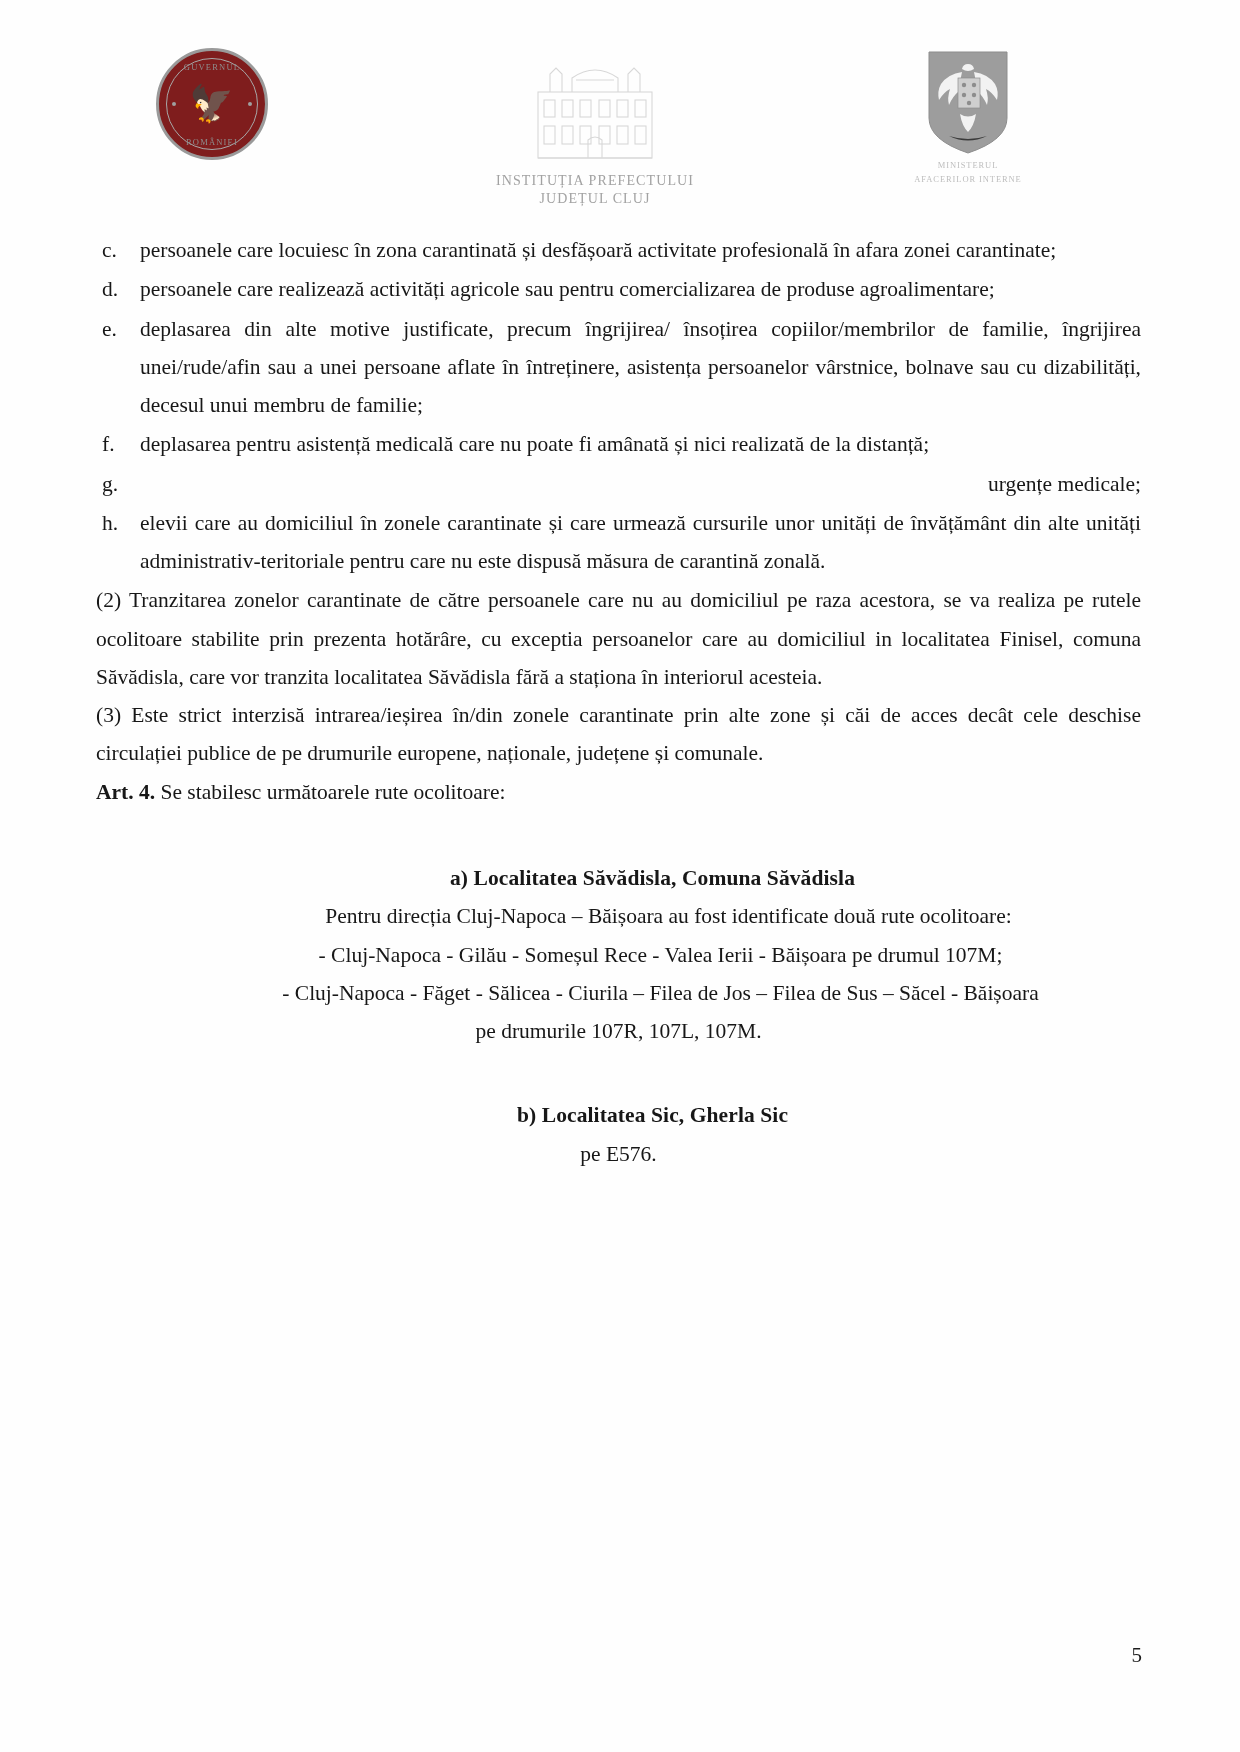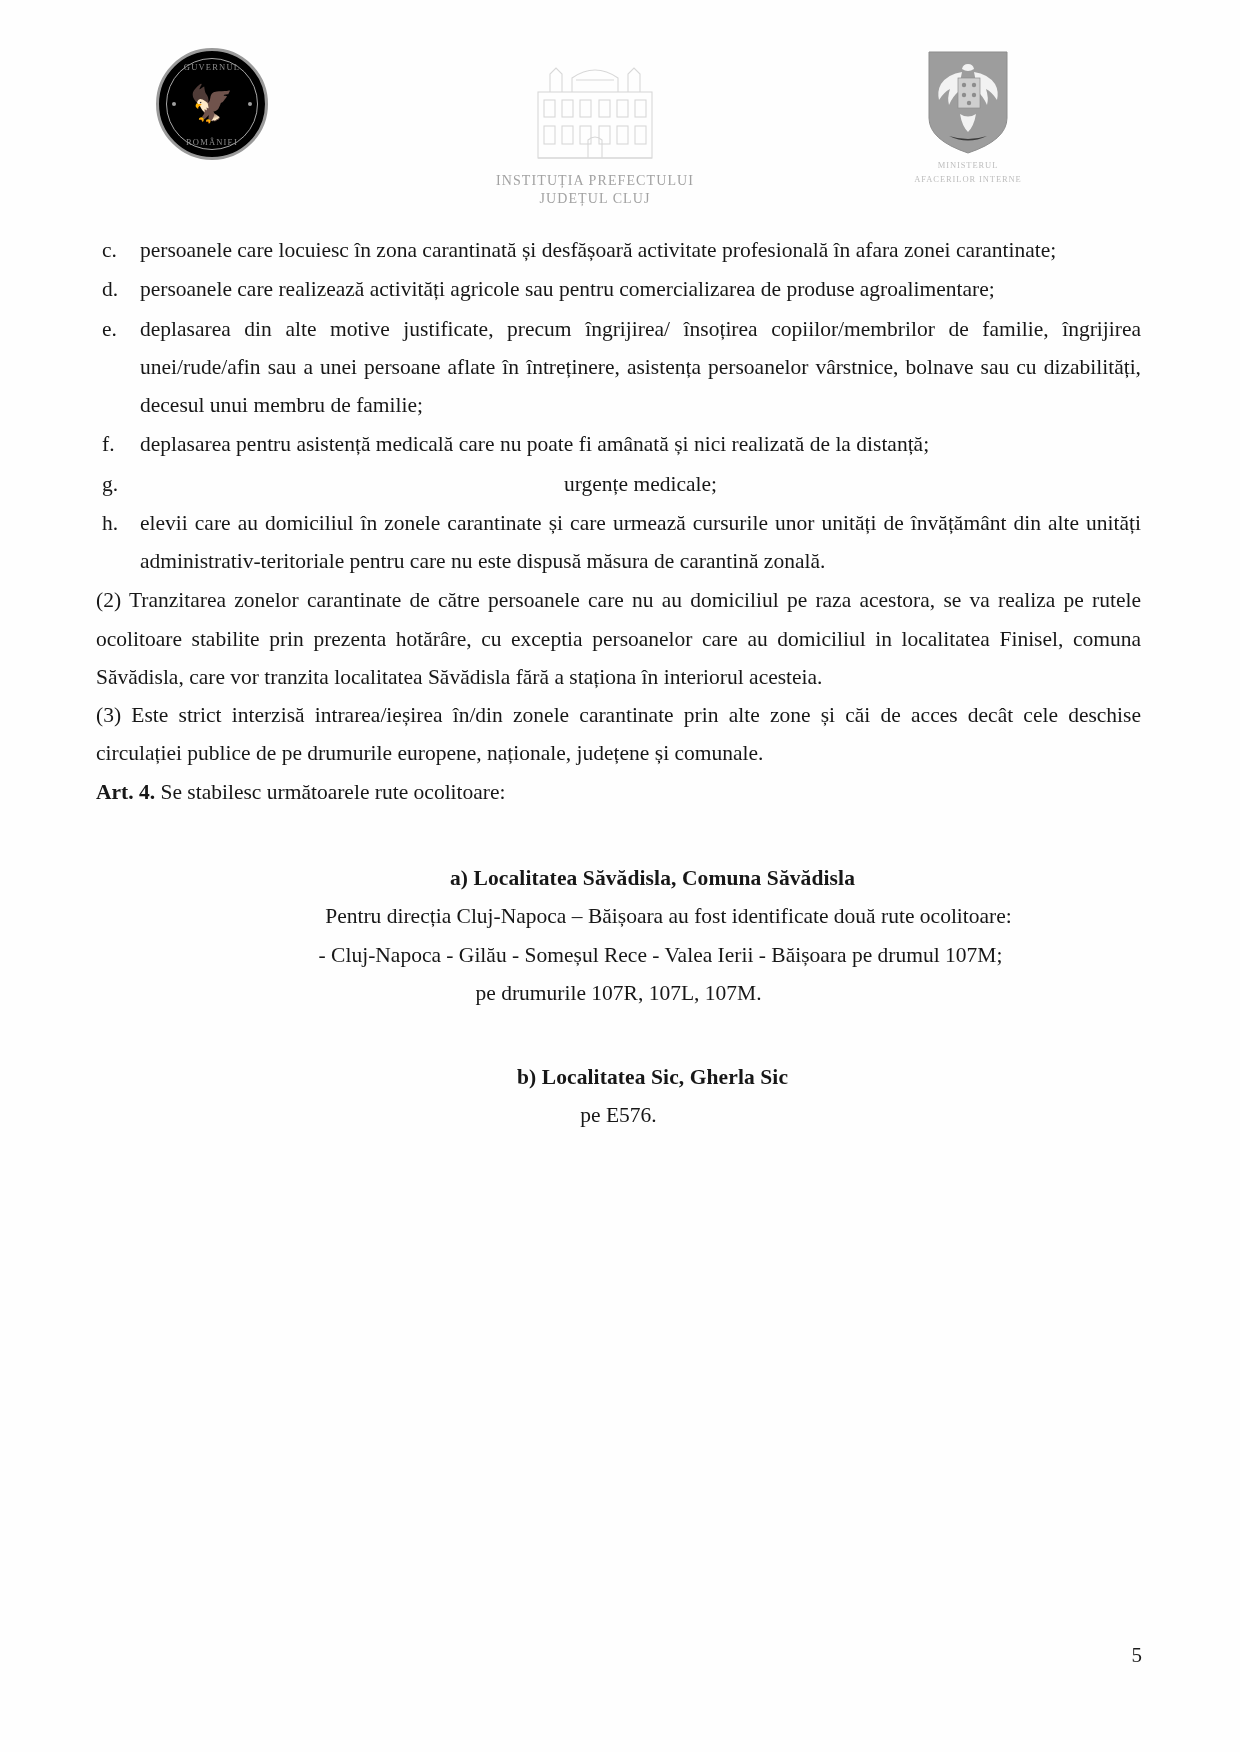--- a/index.html
+++ b/index.html
@@ -38,21 +38,21 @@
   .logo-mai     { left: 838px; top: 48px;  width: 260px; }
 
   .seal {
     width: 112px;
     height: 112px;
     margin: 0 auto;
     border-radius: 50%;
     border: 3px solid #9a9a9a;
     position: relative;
     box-sizing: border-box;
-    background: #000000;
+    background: #7f1d1d;
     display: block;
   }
   .seal .seal-ring {
     position: absolute;
     left: 7px; top: 7px; right: 7px; bottom: 7px;
     border-radius: 50%;
     border: 1.5px solid #a8a8a8;
   }
   .seal .seal-txt-top,
   .seal .seal-txt-bot {
@@ -141,21 +141,21 @@
     flex: 0 0 44px;
     text-align: left;
     padding-left: 6px;
     box-sizing: border-box;
   }
   .lettered-item .body {
     flex: 1 1 auto;
     text-align: justify;
     text-justify: inter-word;
   }
-  .lettered-item .body.nojust { text-align: center; }
+  .lettered-item .body.nojust { text-align: right; }
 
   p.para {
     margin: 0 0 0 0;
     text-align: justify;
     text-justify: inter-word;
   }
   p.para.left { text-align: left; }
 
   .art-head { margin-top: 42px; }
   .art-label { font-weight: bold; margin-top: 48px; }
@@ -285,20 +285,21 @@
     <p class="para"><span>(2)</span> <span>Tranzitarea zonelor carantinate de către persoanele care nu au domiciliul pe raza acestora, se va realiza pe rutele ocolitoare stabilite prin prezenta hotărâre, cu exceptia persoanelor care au domiciliul in localitatea Finisel, comuna Săvădisla, care vor tranzita localitatea Săvădisla fără a staționa în interiorul acesteia.</span></p>
 
     <p class="para"><span>(3)</span> <span>Este strict interzisă intrarea/ieșirea în/din zonele carantinate prin alte zone și căi de acces decât cele deschise circulației publice de pe drumurile europene, naționale, județene și comunale.</span></p>
 
     <p class="para left art-head"><span class="art-label">Art. 4.</span> <span>Se stabilesc următoarele rute ocolitoare:</span></p>
 
     <div class="route-group">
       <div class="route-title">a)  Localitatea Săvădisla,  Comuna Săvădisla</div>
       <div class="route-intro">Pentru direcția Cluj-Napoca – Băișoara au fost identificate două rute ocolitoare:</div>
       <div class="route-line">- Cluj-Napoca - Gilău - Someșul Rece - Valea Ierii - Băișoara pe drumul 107M;</div>
+      <div class="route-line">- Cluj-Napoca - Făget - Sălicea - Ciurila – Filea de Jos – Filea de Sus – Săcel - Băișoara</div>
       <div class="route-tail">pe drumurile 107R, 107L, 107M.</div>
     </div>
 
     <div class="route-group second">
       <div class="route-title">b)  Localitatea Sic, Gherla Sic</div>
       <div class="route-tail">pe E576.</div>
     </div>
 
   </div>
 

